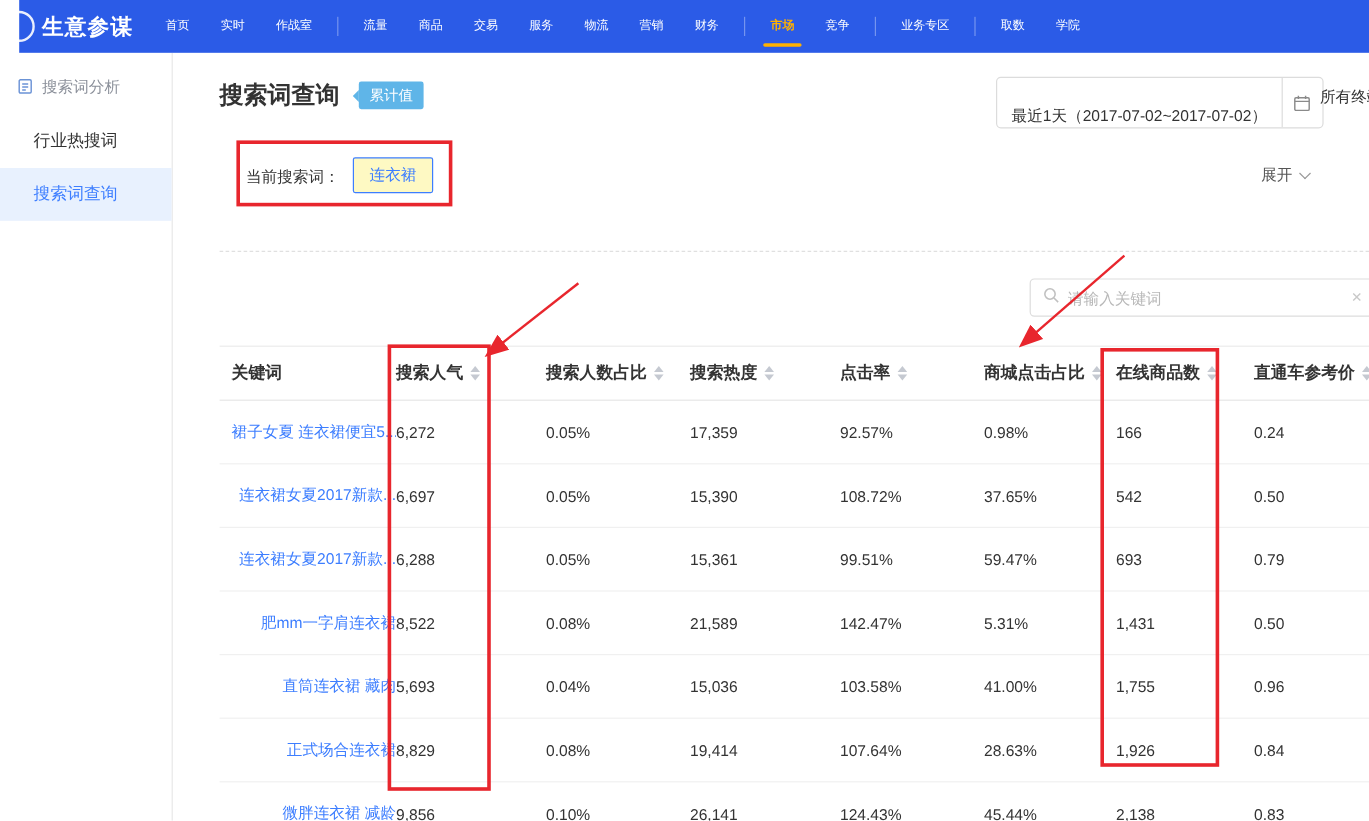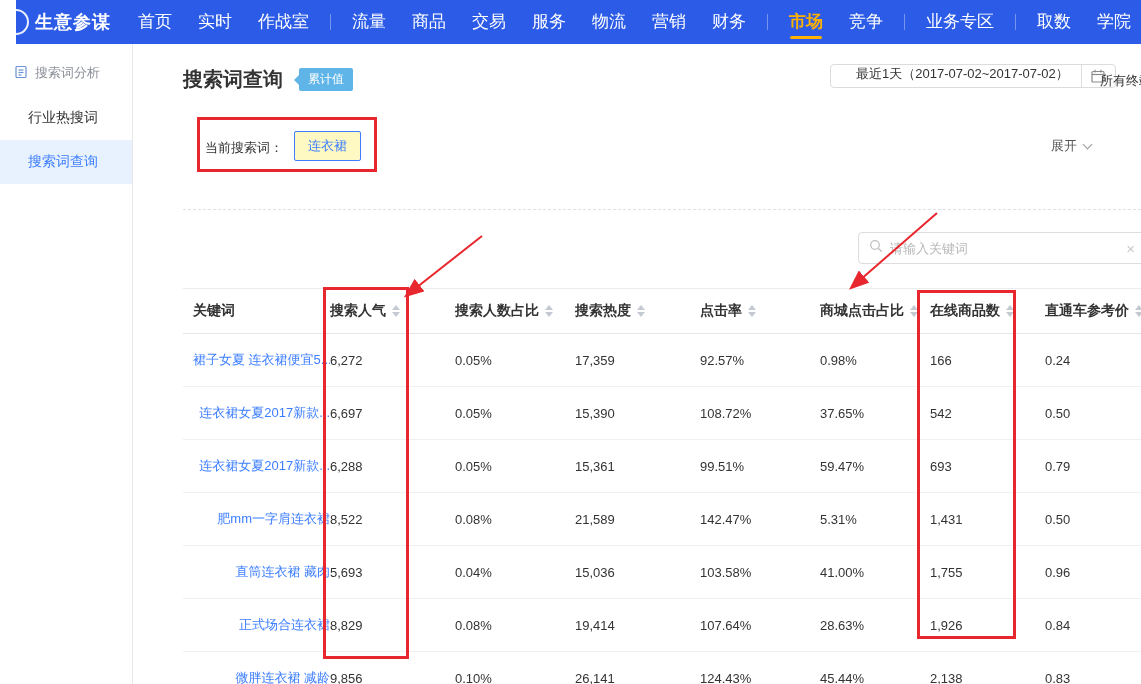--- a/index.html
+++ b/index.html
@@ -8,47 +8,47 @@
   #app { position: absolute; inset: 0; width: 1141px; height: 684px; overflow: hidden; }
 
   
   .topnav { position: absolute; left: 0; top: 0; width: 100%; height: 44px;
             background: var(--nav-bg, #2b5be7); display: flex; align-items: center; color: #fff; z-index: 5; margin-left: 16px; }
   .logo { display: flex; align-items: center; flex: 0 0 auto; margin-right: 14px; cursor: pointer; }
   .logo-circle { width: 26px; height: 26px; border: 2px solid rgba(255,255,255,.9); border-radius: 50%;
                  margin-left: -13px; margin-right: 6px; flex: 0 0 auto; }
   .logo-text { font-size: 18px; font-weight: bold; letter-spacing: 1px; white-space: nowrap; }
   .nav-menu { display: flex; align-items: center; height: 100%; }
-  .nav-item { position: relative; padding: 0 13px; line-height: 44px; font-size: 17px; color: #fff;
+  .nav-item { position: relative; padding: 0 13px; line-height: 44px; font-size: 10px; color: #fff;
               text-decoration: none; cursor: pointer; white-space: nowrap; }
   .nav-item.active { color: var(--nav-active, #ffb100); font-weight: bold; }
   .nav-item.active::after { content: ""; position: absolute; left: 50%; transform: translateX(-50%);
               bottom: 5px; width: 32px; height: 3px; background: var(--nav-active, #ffb100); border-radius: 2px; }
   .nav-divider { width: 1px; height: 16px; background: rgba(255,255,255,.35); margin: 0 8px; }
 
   
-  .sidebar { position: absolute; left: 0; top: 44px; width: 133px; bottom: 0; background: #fff;
+  .sidebar { position: absolute; left: 0; top: 44px; width: 144px; bottom: 0; background: #fff;
              border-right: 1px solid #e8e8e8; z-index: 2; }
   .sidebar-section { display: flex; align-items: center; gap: 7px; padding: 20px 14px 14px; font-size: 13px; color: #8a8f99; cursor: pointer; }
   .sidebar-item { padding: 13px 14px 13px 28px; font-size: 14px; color: #333; cursor: pointer; }
   .sidebar-item.active { background: var(--sidebar-active-bg, #e8f1fe); color: var(--link, #3d7eff); }
 
   
   .main { position: absolute; left: 143px; top: 44px; right: 0; bottom: 0; background: #fff; }
   .title-row { position: absolute; left: 40px; top: 22px; display: flex; align-items: center; }
   .page-title { font-size: 20px; color: #333; font-weight: bold; }
   .badge { position: relative; margin-left: 16px; background: var(--badge-bg, #5fb5e8); color: #fff;
            font-size: 12px; padding: 3px 9px; border-radius: 2px; white-space: nowrap; }
   .badge::before { content: ""; position: absolute; left: -5px; top: 50%; transform: translateY(-50%);
            border-top: 5px solid transparent; border-bottom: 5px solid transparent;
            border-right: 5px solid var(--badge-bg, #5fb5e8); }
 
-  .date-picker { position: absolute; left: 687px; top: 20px; height: 24px; border: 1px solid #dcdcdc;
-                 border-radius: 4px; display: flex; align-items: flex-start; font-size: 13px; color: #333;
-                 background: #fff; cursor: pointer; padding-left: 13px; }
+  .date-picker { position: absolute; left: 687px; top: 20px; height: 43px; border: 1px solid #dcdcdc;
+                 border-radius: 4px; display: flex; align-items: flex-end; font-size: 13px; color: #333;
+                 background: #fff; cursor: pointer; }
   .date-text { padding: 0 12px; white-space: nowrap; }
   .date-icon-btn { width: 34px; align-self: stretch; border-left: 1px solid #dcdcdc;
                  display: flex; align-items: center; justify-content: center; cursor: pointer; }
   .terminal { position: absolute; left: 957px; top: 20px; height: 34px; line-height: 34px;
               font-size: 13px; color: #333; white-space: nowrap; width: 220px; cursor: pointer; }
 
   .filter-label { position: absolute; left: 62px; top: 95px; font-size: 13px; color: #333; }
   .term-chip { position: absolute; left: 151px; top: 87px; padding: 5px 13px; border: 1px solid var(--link, #3d7eff);
                color: var(--link, #3d7eff); font-size: 13px; border-radius: 2px; background: #fef9c3; cursor: pointer; }
   .expand-link { position: absolute; left: 908px; top: 93px; font-size: 13px; color: #555; cursor: pointer; white-space: nowrap; }

